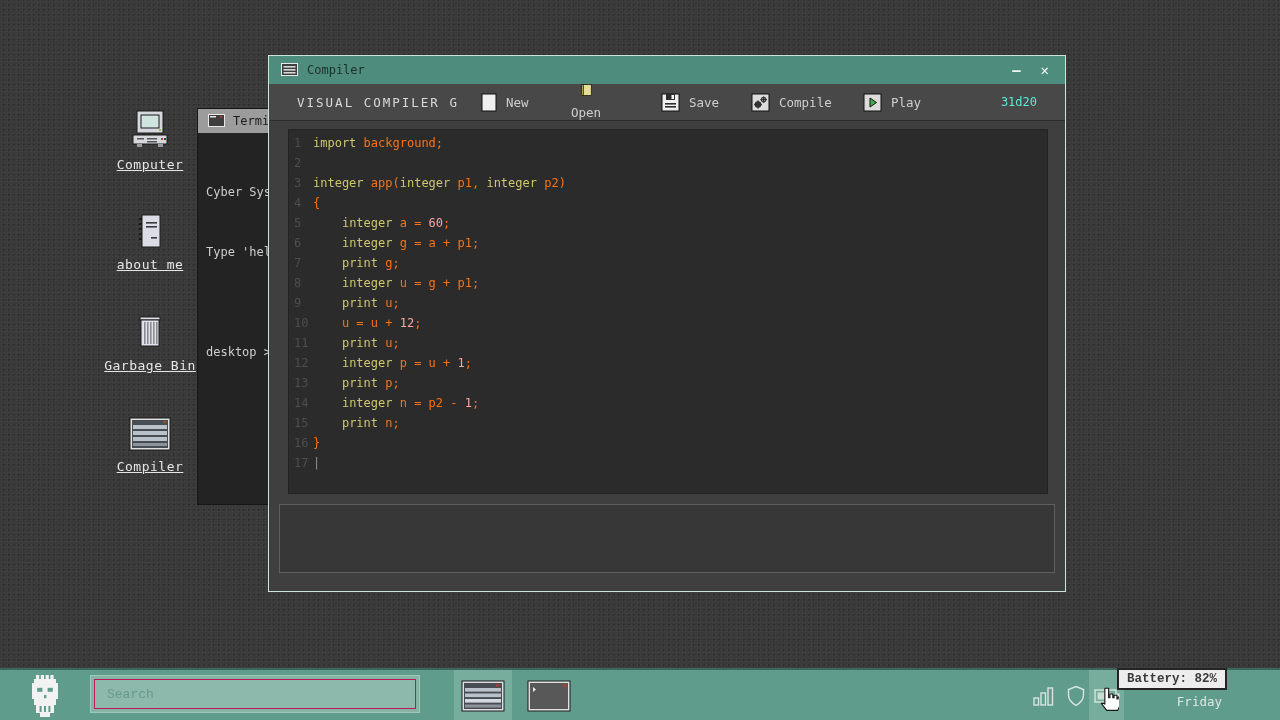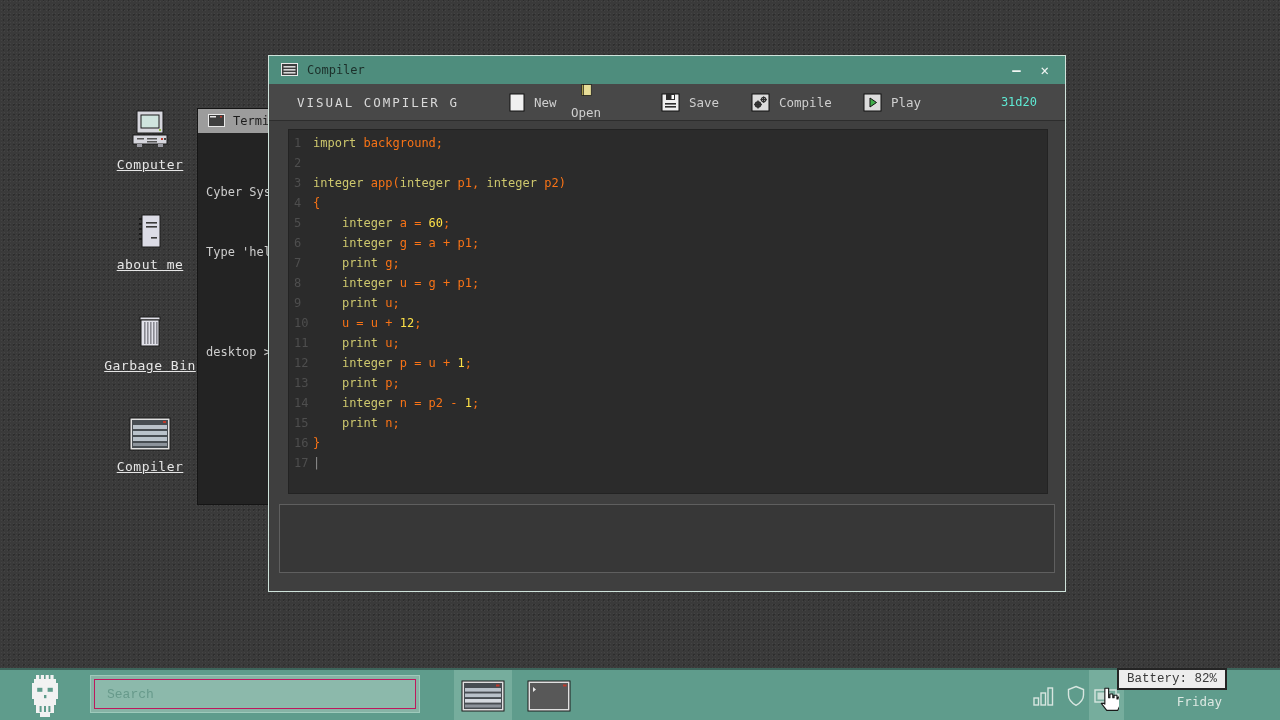--- a/index.html
+++ b/index.html
@@ -45,21 +45,21 @@
   .tb-btn svg { display:block; }
   .dice { position:absolute; right:28px; top:0; height:100%; display:flex; align-items:center;
     color:#5eead4; font-size:12px; }
 
   #editor { position:absolute; left:19px; top:73px; width:760px; height:365px;
     background:#2b2b2b; border:1px solid #232323; padding-top:3px; overflow:hidden; }
   .code-line { display:flex; height:20px; font-size:12px; line-height:20px; white-space:pre; }
   .code-line .ln { width:24px; padding-left:5px; color:#4e4e4e; flex-shrink:0; }
   .kw  { color:#cdc76d; }
   .pl  { color:#f97316; }
-  .num { color:#fde047; }
+  .num { color:#fca5a5; }
   .cur { color:#8f8f8f; }
 
   #output-panel { position:absolute; left:10px; top:448px; width:776px; height:69px;
     background:#373737; border:1px solid #5f5f5f; }
 
   
   #taskbar { position:absolute; left:0; top:668px; width:1280px; height:52px;
     background:#5f9c8c; border-top:2px solid rgba(0,0,0,0.35); z-index:20; }
   #start-skull { position:absolute; left:26px; top:5px; }
   .search-wrap { position:absolute; left:90px; top:5px; width:330px; height:38px;
@@ -72,21 +72,21 @@
     display:flex; align-items:center; justify-content:center; cursor:default; }
   .task-cell.active { background:#76ad9d; }
 
   .tray-icon { position:absolute; top:0; height:52px; display:flex; align-items:center; justify-content:center; cursor:default; }
 
   #clock { position:absolute; right:58px; top:6px; text-align:right;
     color:#dce8e2; font-size:12.5px; line-height:17px; }
 
   #battery-tooltip { position:absolute; left:1117px; top:668px; z-index:30;
     background:#ededed; border:2px solid #242424; color:#3a3a3a;
-    font-family:"Liberation Mono", monospace; font-size:12.5px; padding:2px 8px; white-space:nowrap; }
+    font-family:"Liberation Mono", monospace; font-size:12.5px; padding:2px 8px; white-space:nowrap;font-weight:bold; }
 
   #cursor-pointer { position:absolute; left:1097px; top:687px; z-index:40; }
 </style>
 </head>
 <body>
 
 <div id="stage">
 
   <div class="desk-icon" style="top:110px;">
     <span class="glyph">
@@ -186,21 +186,21 @@
       <span class="ttl">Compiler</span>
       <span class="win-controls">
         <span class="min">–</span>
         <span class="cls">✕</span>
       </span>
     </div>
 
     <div class="toolbar">
       <span class="brand">VISUAL COMPILER G</span>
 
-      <span class="tb-btn" style="left:212px;margin-left:28px;">
+      <span class="tb-btn" style="left:212px;">
         <svg width="16" height="19" viewBox="0 0 16 19">
           <rect x="1" y="1" width="14" height="17" fill="#f0f0f0" stroke="#111"></rect>
         </svg>
         <span>New</span>
       </span>
 
       <span class="tb-btn" style="left:302px;flex-direction:column;">
         <svg width="17" height="19" viewBox="0 0 17 19">
           <rect x="1" y="1" width="12" height="17" fill="#b9ab56" stroke="#111"></rect>
           <rect x="4" y="1" width="12" height="17" fill="#e7dd97" stroke="#111"></rect>

